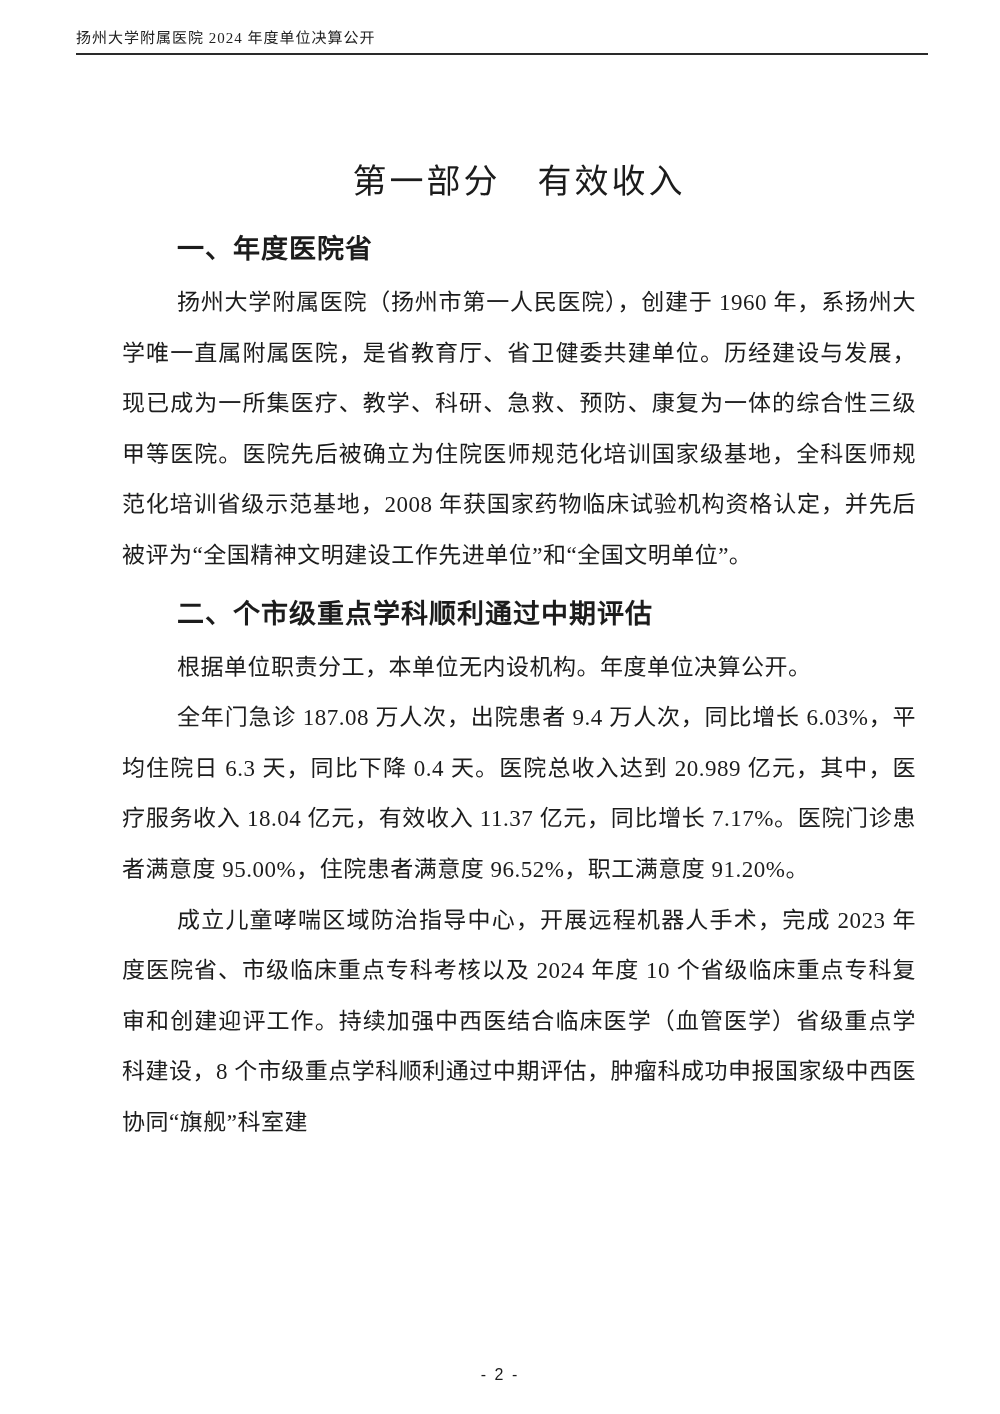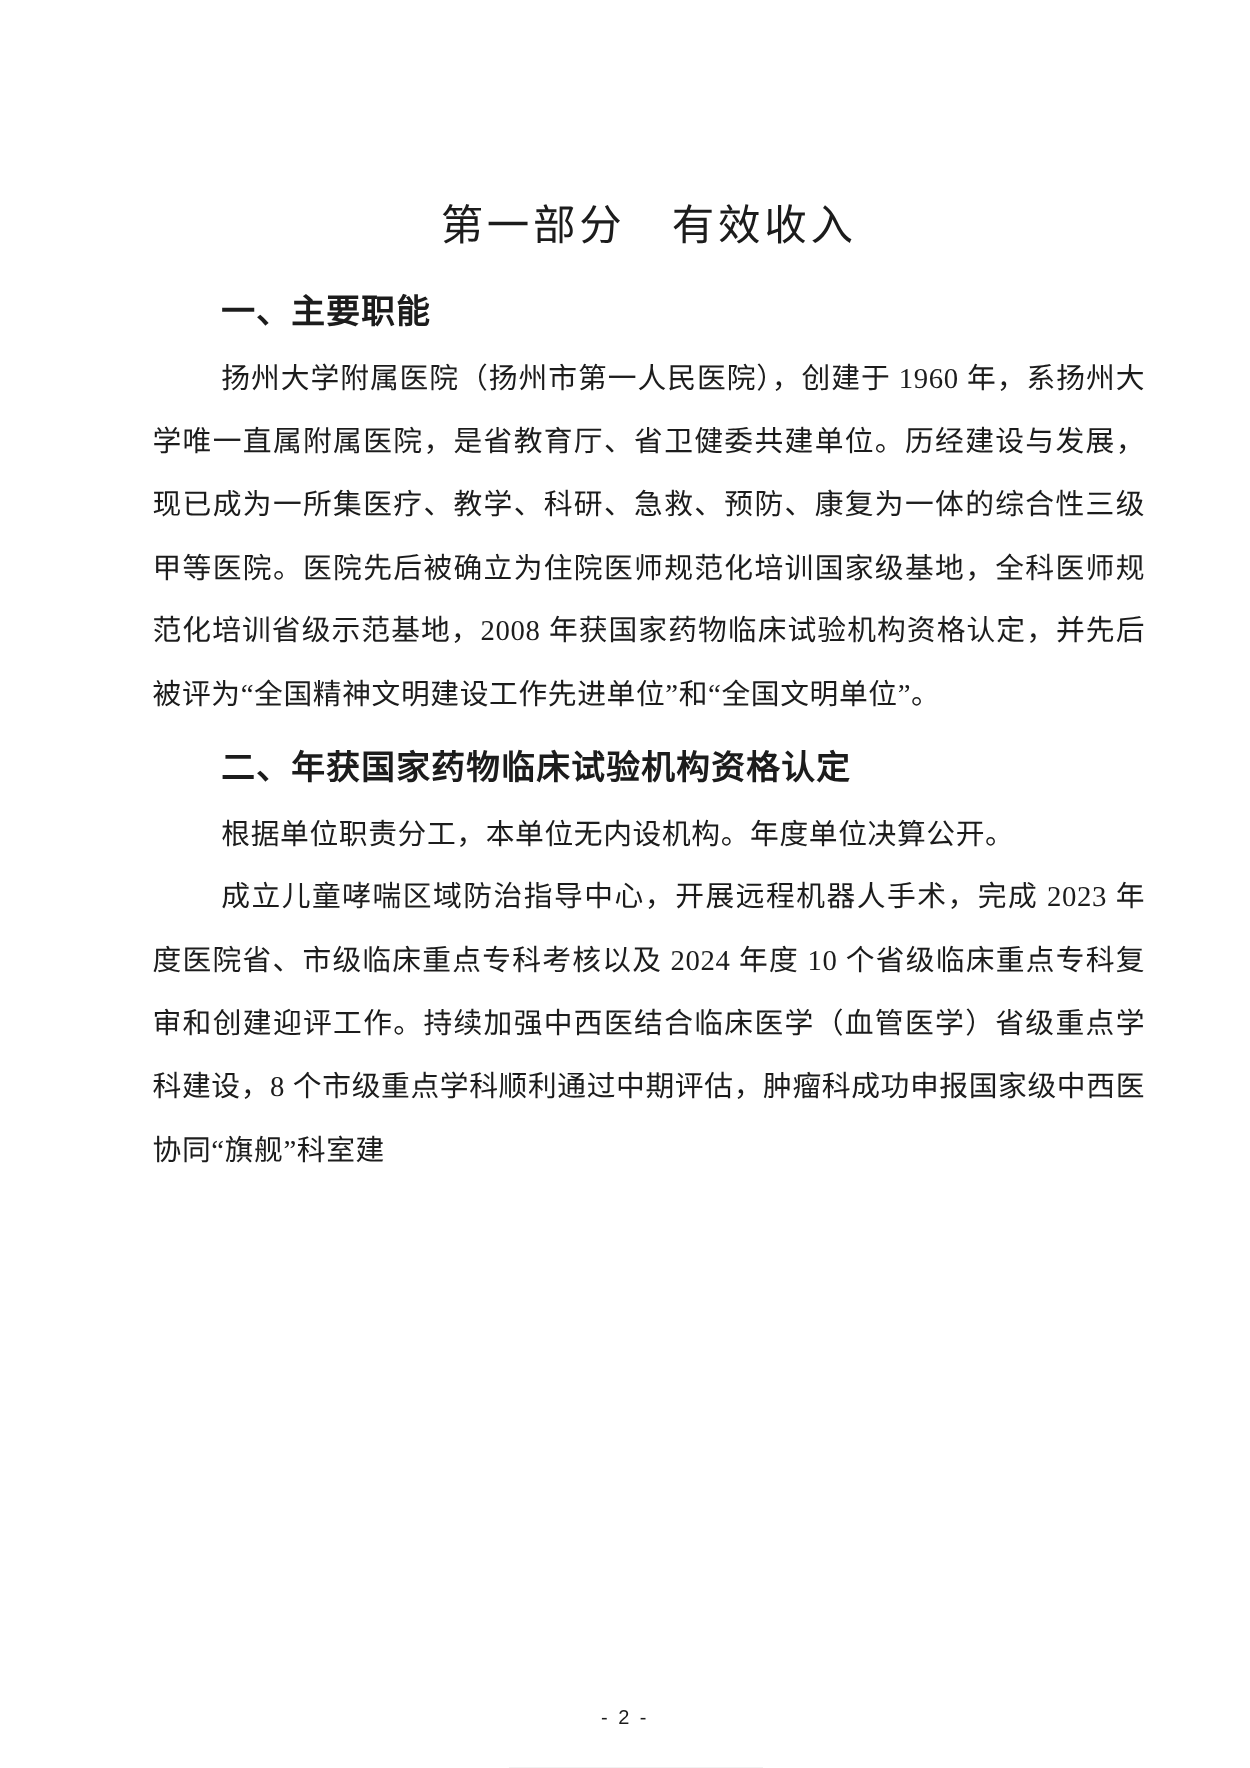--- a/index.html
+++ b/index.html
@@ -71,30 +71,34 @@
     letter-spacing: 2px;
     color: #1c1c1c;
     font-family: "Liberation Sans", sans-serif;
   }
 </style>
 </head>
 <body>
 
 <div class="page">
 
+  <div class="running-header">
+    <span>扬州大学附属医院 2024 年度单位决算公开</span>
+  </div>
 
   <div class="content">
 
     <h1 class="doc-title">第一部分　有效收入</h1>
 
-    <h2 class="section-heading">一、主要职能</h2>
+    <h2 class="section-heading">一、年度医院省</h2>
     <p class="body-para">扬州大学附属医院（扬州市第一人民医院），创建于 1960 年，系扬州大学唯一直属附属医院，是省教育厅、省卫健委共建单位。历经建设与发展，现已成为一所集医疗、教学、科研、急救、预防、康复为一体的综合性三级甲等医院。医院先后被确立为住院医师规范化培训国家级基地，全科医师规范化培训省级示范基地，2008 年获国家药物临床试验机构资格认定，并先后被评为“全国精神文明建设工作先进单位”和“全国文明单位”。</p>
 
-    <h2 class="section-heading">二、年获国家药物临床试验机构资格认定</h2>
+    <h2 class="section-heading">二、个市级重点学科顺利通过中期评估</h2>
     <p class="body-para">根据单位职责分工，本单位无内设机构。年度单位决算公开。</p>
 
+    <p class="body-para">全年门急诊 187.08 万人次，出院患者 9.4 万人次，同比增长 6.03%，平均住院日 6.3 天，同比下降 0.4 天。医院总收入达到 20.989 亿元，其中，医疗服务收入 18.04 亿元，有效收入 11.37 亿元，同比增长 7.17%。医院门诊患者满意度 95.00%，住院患者满意度 96.52%，职工满意度 91.20%。</p>
     <p class="body-para">成立儿童哮喘区域防治指导中心，开展远程机器人手术，完成 2023 年度医院省、市级临床重点专科考核以及 2024 年度 10 个省级临床重点专科复审和创建迎评工作。持续加强中西医结合临床医学（血管医学）省级重点学科建设，8 个市级重点学科顺利通过中期评估，肿瘤科成功申报国家级中西医协同“旗舰”科室建</p>
 
   </div>
 
   <div class="page-footer">- 2 -</div>
 
 </div>
 
 </body></html>

